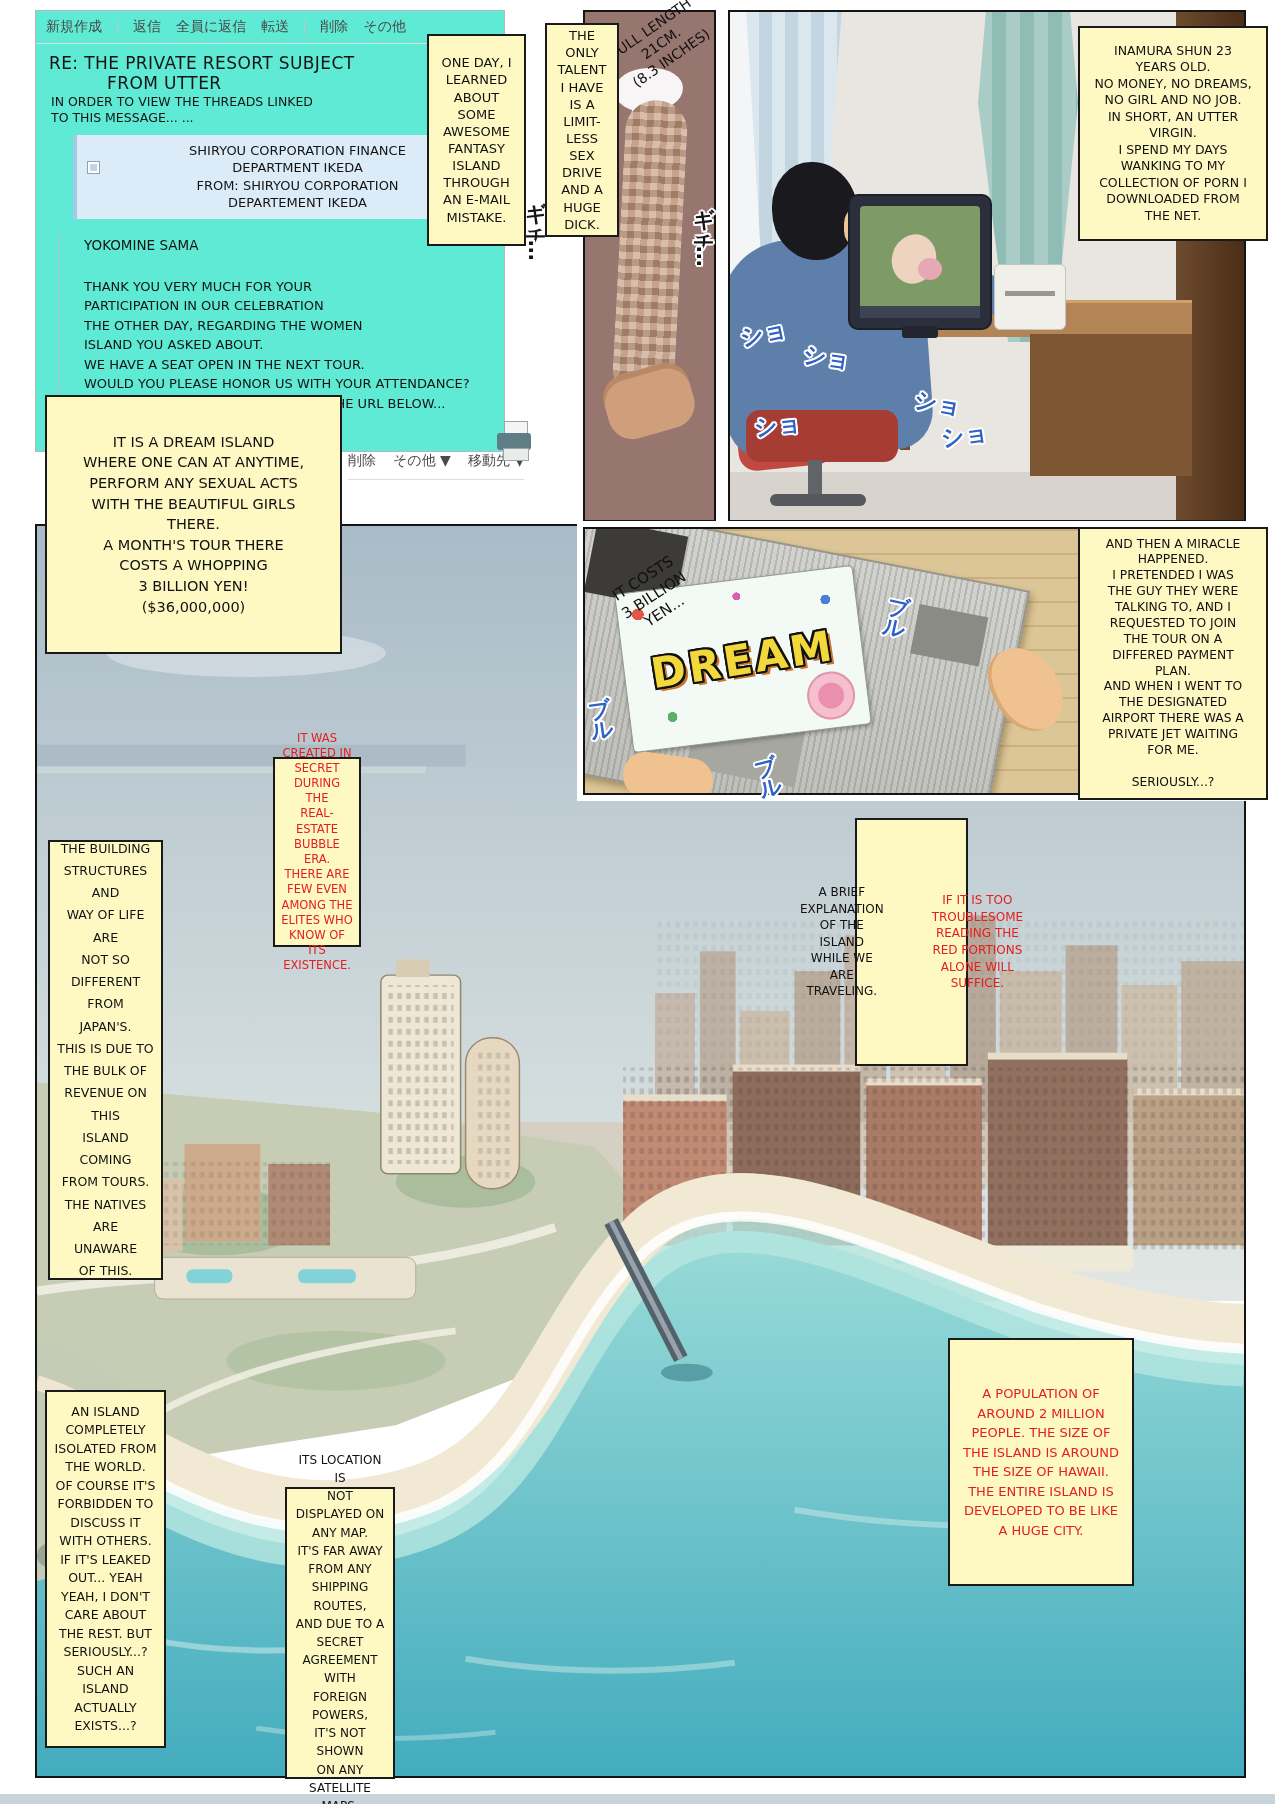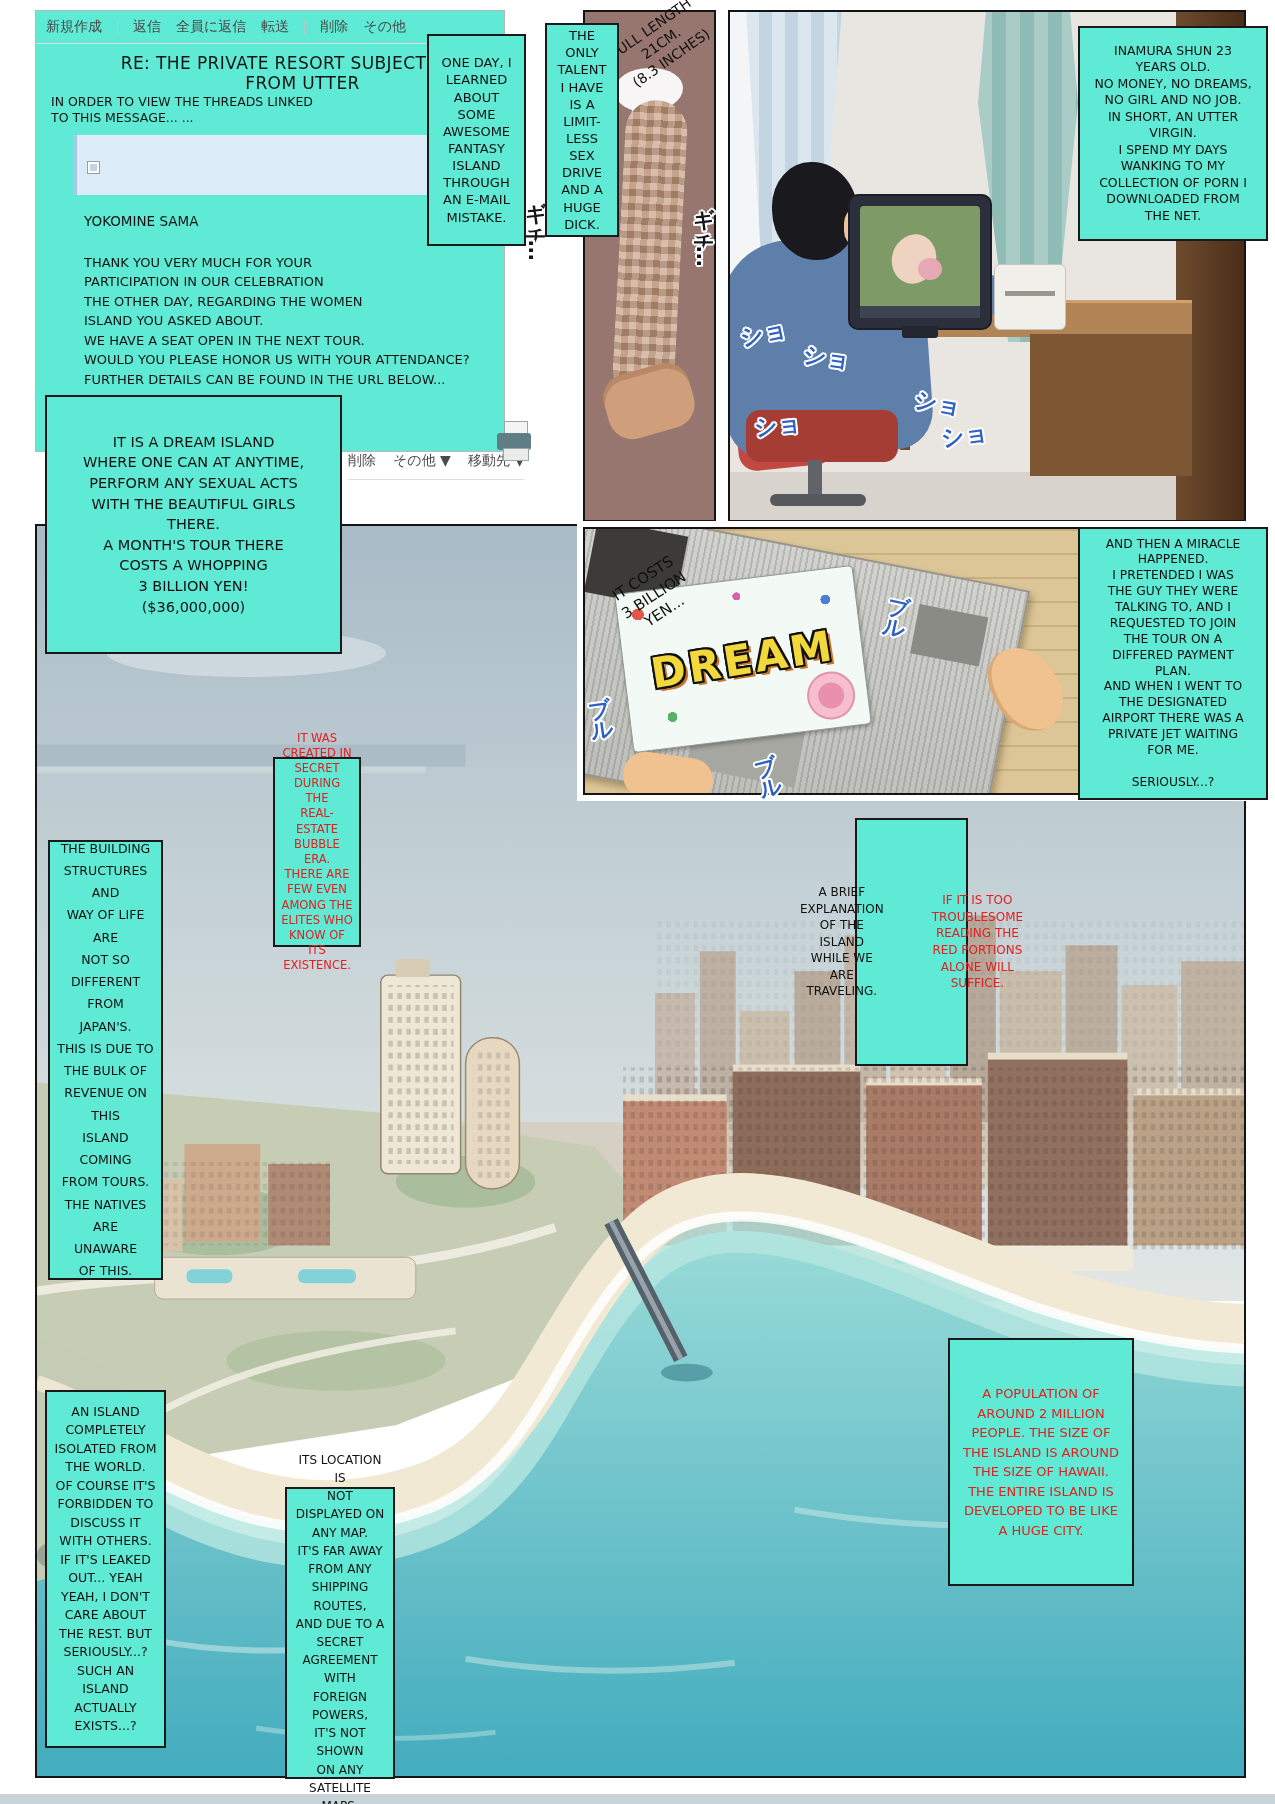--- a/index.html
+++ b/index.html
@@ -16,21 +16,21 @@
     background:#5eead4; border:1px solid #b7b7b7; z-index:22; overflow:hidden;
     box-sizing:border-box;
   }
   .etb {
     display:flex; align-items:center; gap:15px; height:28px;
     padding:2px 8px 2px 10px; font-size:14px; color:#4a4a4a;
     border-bottom:1px solid #dcdcdc; white-space:nowrap;
   }
   .etb .tbi { cursor:default; }
   .etb .sep { width:1px; height:15px; background:#c4c4c4; }
-  .subj { padding:9px 6px 0 13px; font-size:17px; letter-spacing:.4px; line-height:1.18;text-align:center; }
+  .subj { padding:9px 6px 0 13px; font-size:17px; letter-spacing:.4px; line-height:1.18; }
   .subj2 { margin-left:58px; }
   .note { padding:1px 6px 4px 15px; font-size:12.5px; line-height:1.3; }
   .sender-row {
     margin:4px 0 0 37px; width:419px; min-height:60px; background:#dcebf8;
     border-left:4px solid #a7c9e9; display:flex; align-items:center;
     position:relative; box-sizing:border-box; padding:7px 8px 7px 34px;
   }
   .cbx {
     position:absolute; left:10px; top:26px; width:11px; height:11px;
     border:1px solid #8ba2bb; background:#fff;
@@ -49,21 +49,21 @@
   #toolbar2 .band { width:168px; height:11px; background:#e3e3e3; margin-bottom:9px; }
   #toolbar2 .row { display:flex; gap:17px; font-size:14px; color:#4a4a4a; white-space:nowrap; }
   #toolbar2 .rule { width:176px; height:1px; background:#dedede; margin-top:9px; }
   #printer-icon { position:absolute; left:497px; top:421px; width:36px; height:44px; z-index:23; }
   #printer-icon .paper { position:absolute; left:7px; top:0; width:22px; height:12px; background:#f4f4f2; border:1px solid #9aa6a8; }
   #printer-icon .pbody { position:absolute; left:0; top:12px; width:34px; height:17px; background:#5e7d85; border-radius:3px; }
   #printer-icon .tray  { position:absolute; left:6px; top:27px; width:24px; height:11px; background:#e9ece9; border:1px solid #9aa6a8; }
 
   
   .caption {
-    position:absolute; background:#5eead4; border:2px solid #1a1a1a;
+    position:absolute; background:#fef9c3; border:2px solid #1a1a1a;
     display:flex; align-items:center; justify-content:center; text-align:center;
     white-space:pre-line; z-index:40; box-sizing:border-box; padding:6px;
     font-size:13px; line-height:1.32; color:#111;
   }
   .red { color:#e32020;margin-left:48px; }
 
   
   .panel {
     position:absolute; border:2.5px solid #141414; box-sizing:border-box;
     box-shadow:0 0 0 6px #ffffff; overflow:hidden; z-index:20;
@@ -238,20 +238,24 @@
       <span class="tbi">その他</span>
     </div>
     <div class="subj">
       <div>RE: THE PRIVATE RESORT SUBJECT</div>
       <div class="subj2">FROM UTTER</div>
     </div>
     <div class="note ml">IN ORDER TO VIEW THE THREADS LINKED
 TO THIS MESSAGE... ...</div>
     <div class="sender-row">
       <span class="cbx"></span>
+      <div class="sender-text ml">SHIRYOU CORPORATION FINANCE
+DEPARTMENT IKEDA
+FROM: SHIRYOU CORPORATION
+DEPARTEMENT IKEDA</div>
     </div>
     <div class="ebody-wrap">
       <div class="greet">YOKOMINE SAMA</div>
       <div class="ebody ml">THANK YOU VERY MUCH FOR YOUR
 PARTICIPATION IN OUR CELEBRATION
 THE OTHER DAY, REGARDING THE WOMEN
 ISLAND YOU ASKED ABOUT.
 WE HAVE A SEAT OPEN IN THE NEXT TOUR.
 WOULD YOU PLEASE HONOR US WITH YOUR ATTENDANCE?
 FURTHER DETAILS CAN BE FOUND IN THE URL BELOW...</div>

